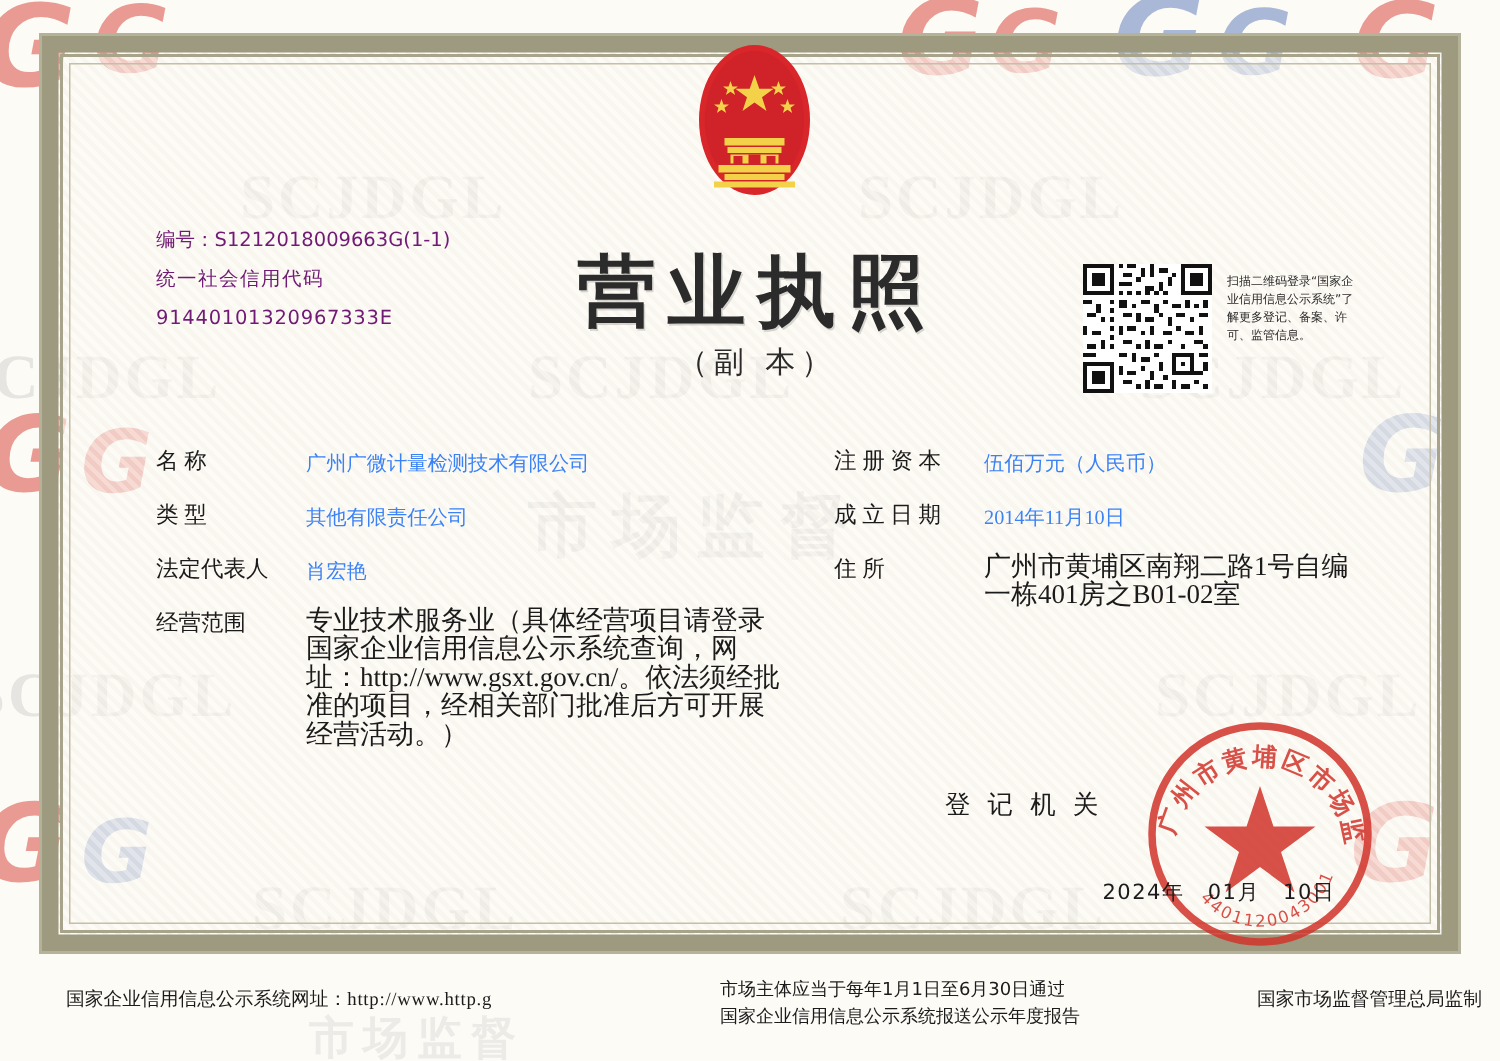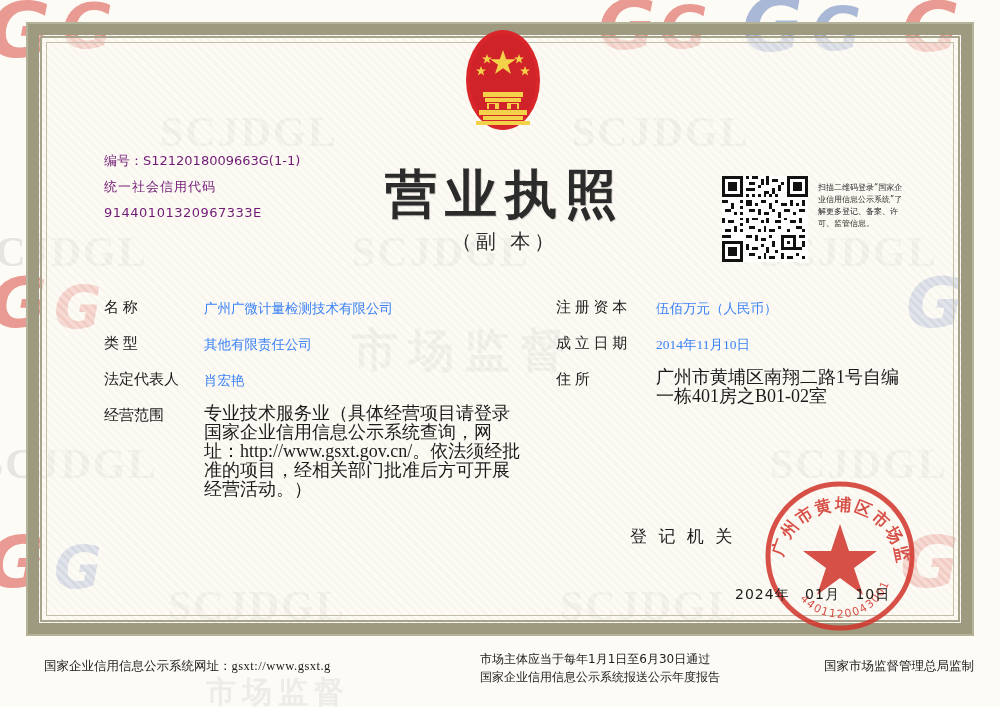--- a/index.html
+++ b/index.html
@@ -273,21 +273,21 @@
   .footer-center {
     position: absolute;
     left: 480px;
     top: 2px;
     font-size: 12px;
     line-height: 18px;
     white-space: nowrap;
   }
   .footer-right {
     position: absolute;
-    right: 26px;
+    right: 12px;
     top: 10px;
     font-size: 12.5px;
     white-space: nowrap;
   }
 </style>
 </head>
 <body>
 
 <div class="page">
 
@@ -532,21 +532,21 @@
   </div>
 
   <div class="date-line">
     <span>2024</span><span>年</span>
     <span style="margin-left:10px;">01</span><span>月</span>
     <span style="margin-left:10px;">10</span><span>日</span>
   </div>
 
   <div class="footer">
     <div class="footer-left">
-      <span>国家企业信用信息公示系统网址：</span><span class="url">gsxt://www.gsxt.g</span>
+      <span>国家企业信用信息公示系统网址：</span><span class="url">http://www.http.g</span>
     </div>
     <div class="footer-center">
       <div>市场主体应当于每年1月1日至6月30日通过</div>
       <div>国家企业信用信息公示系统报送公示年度报告</div>
     </div>
     <div class="footer-right">国家市场监督管理总局监制</div>
   </div>
 
 </div>
 

